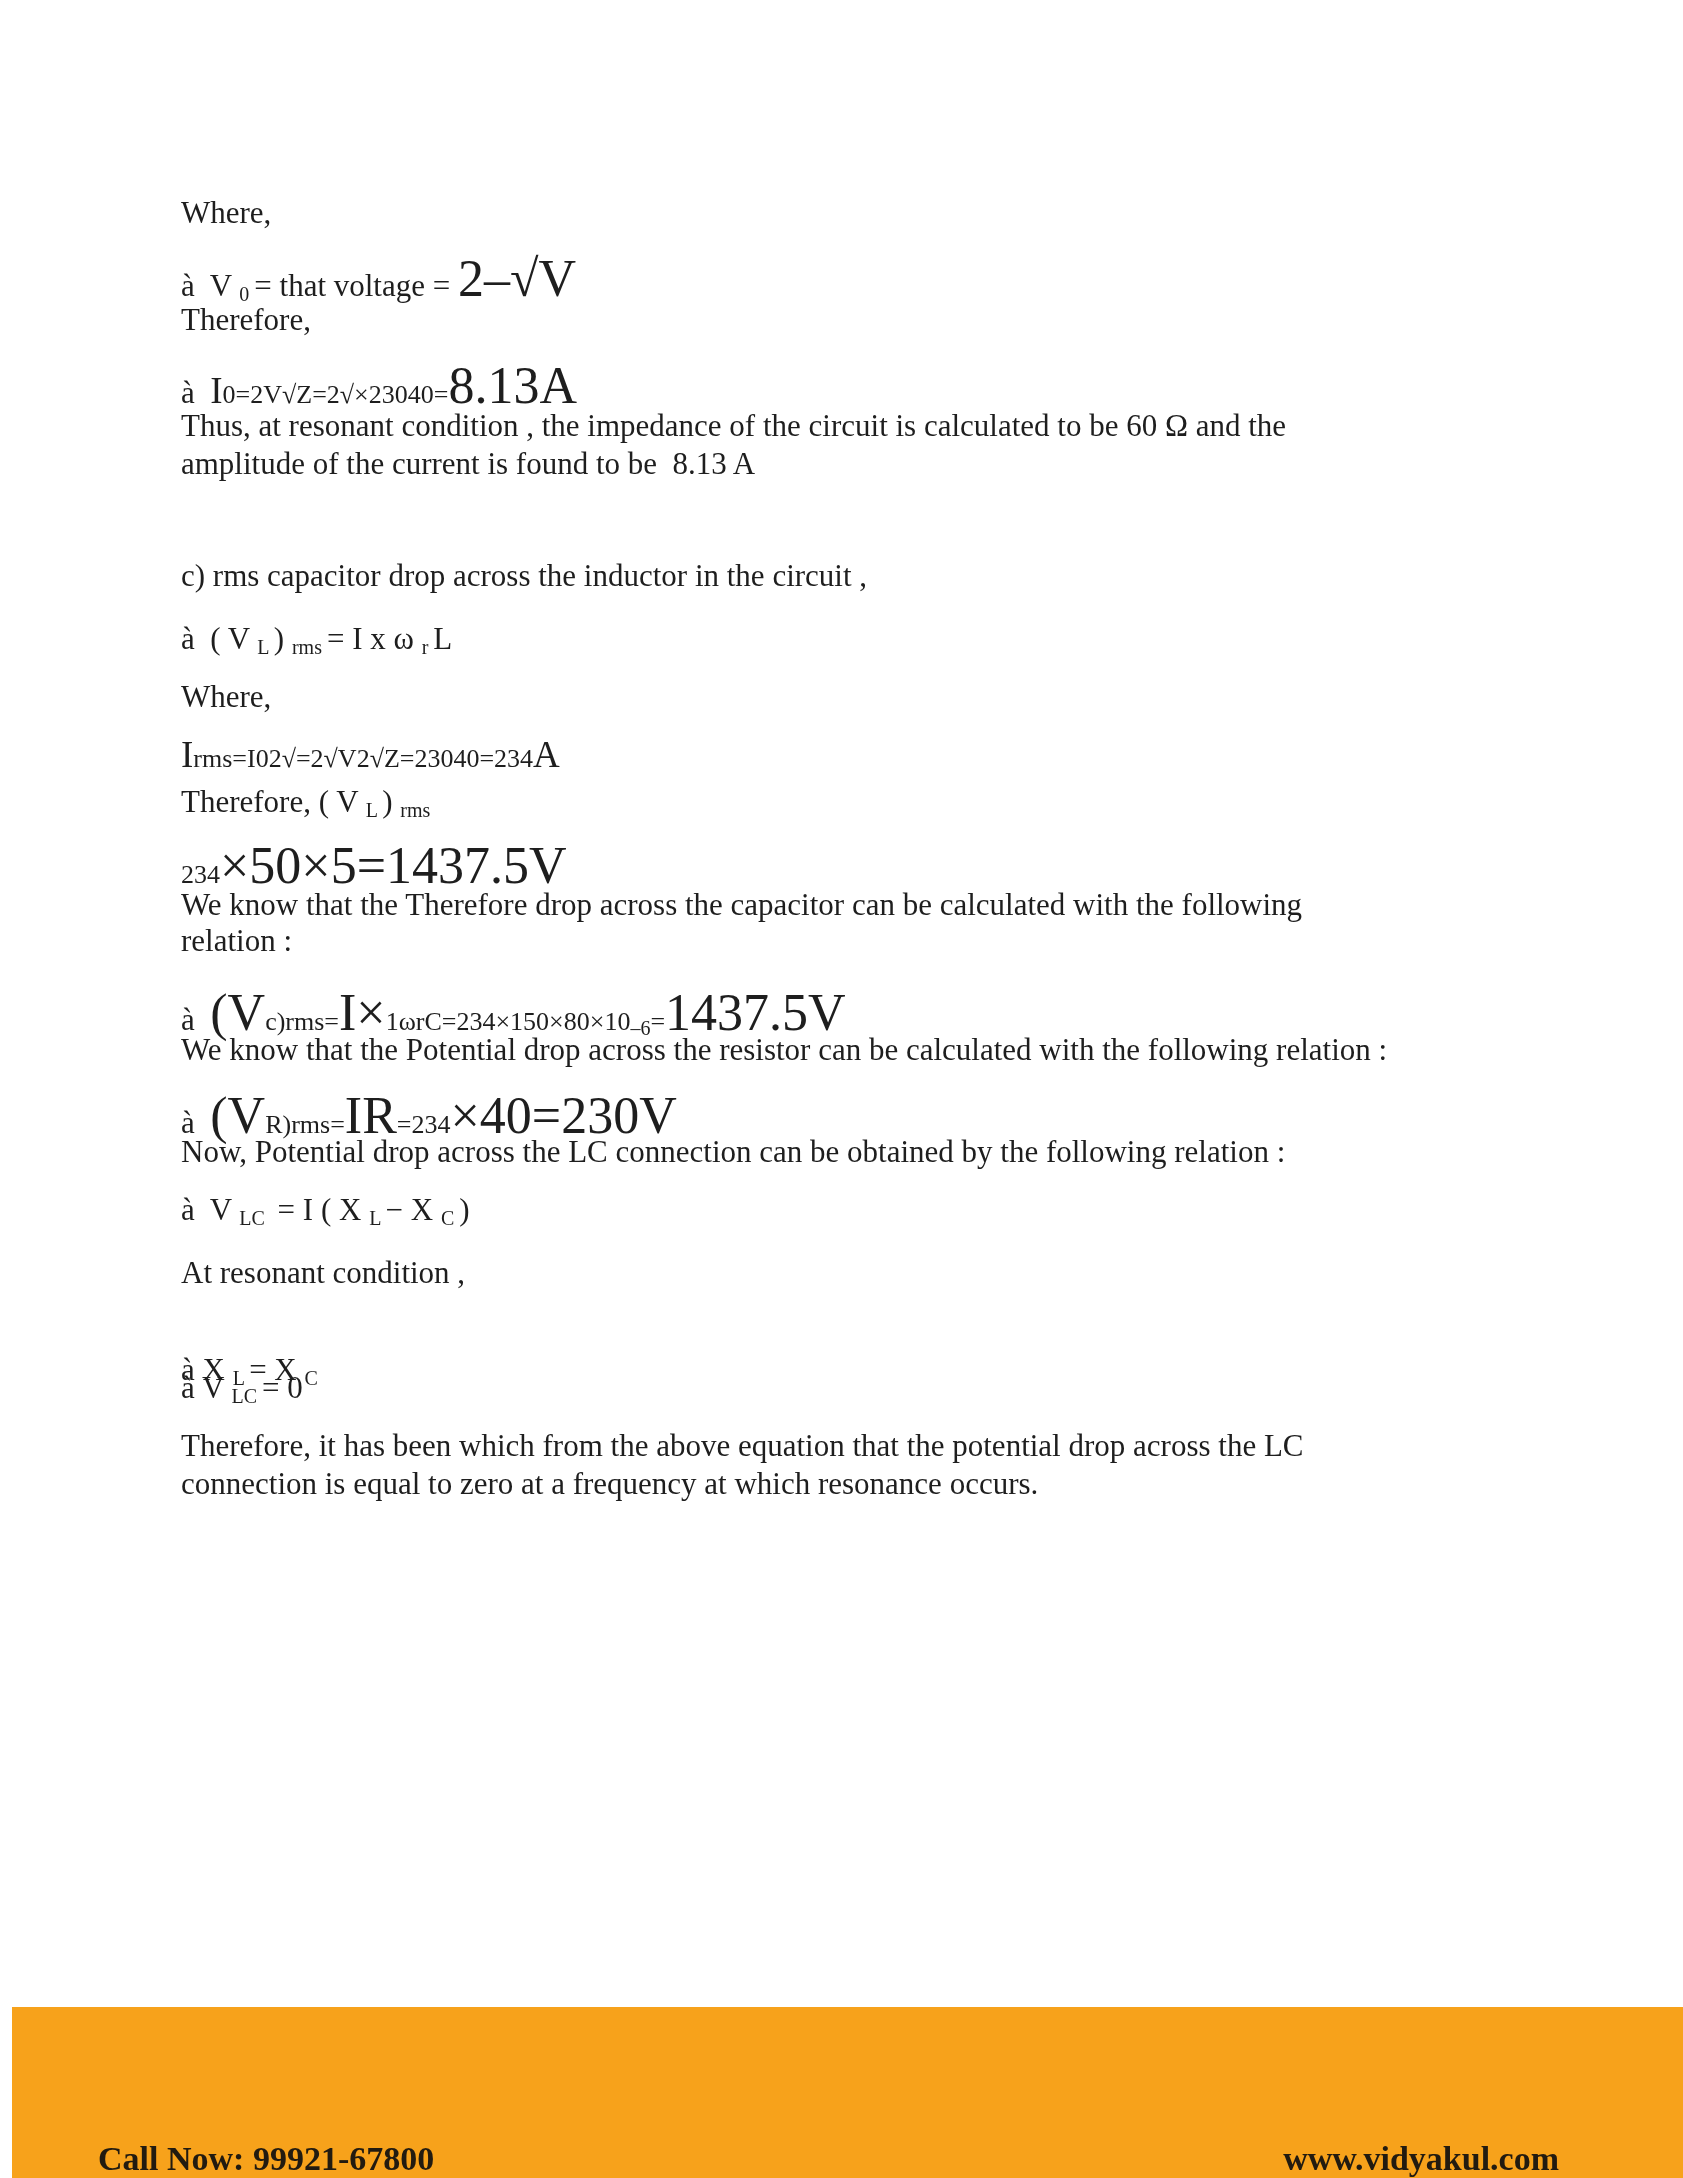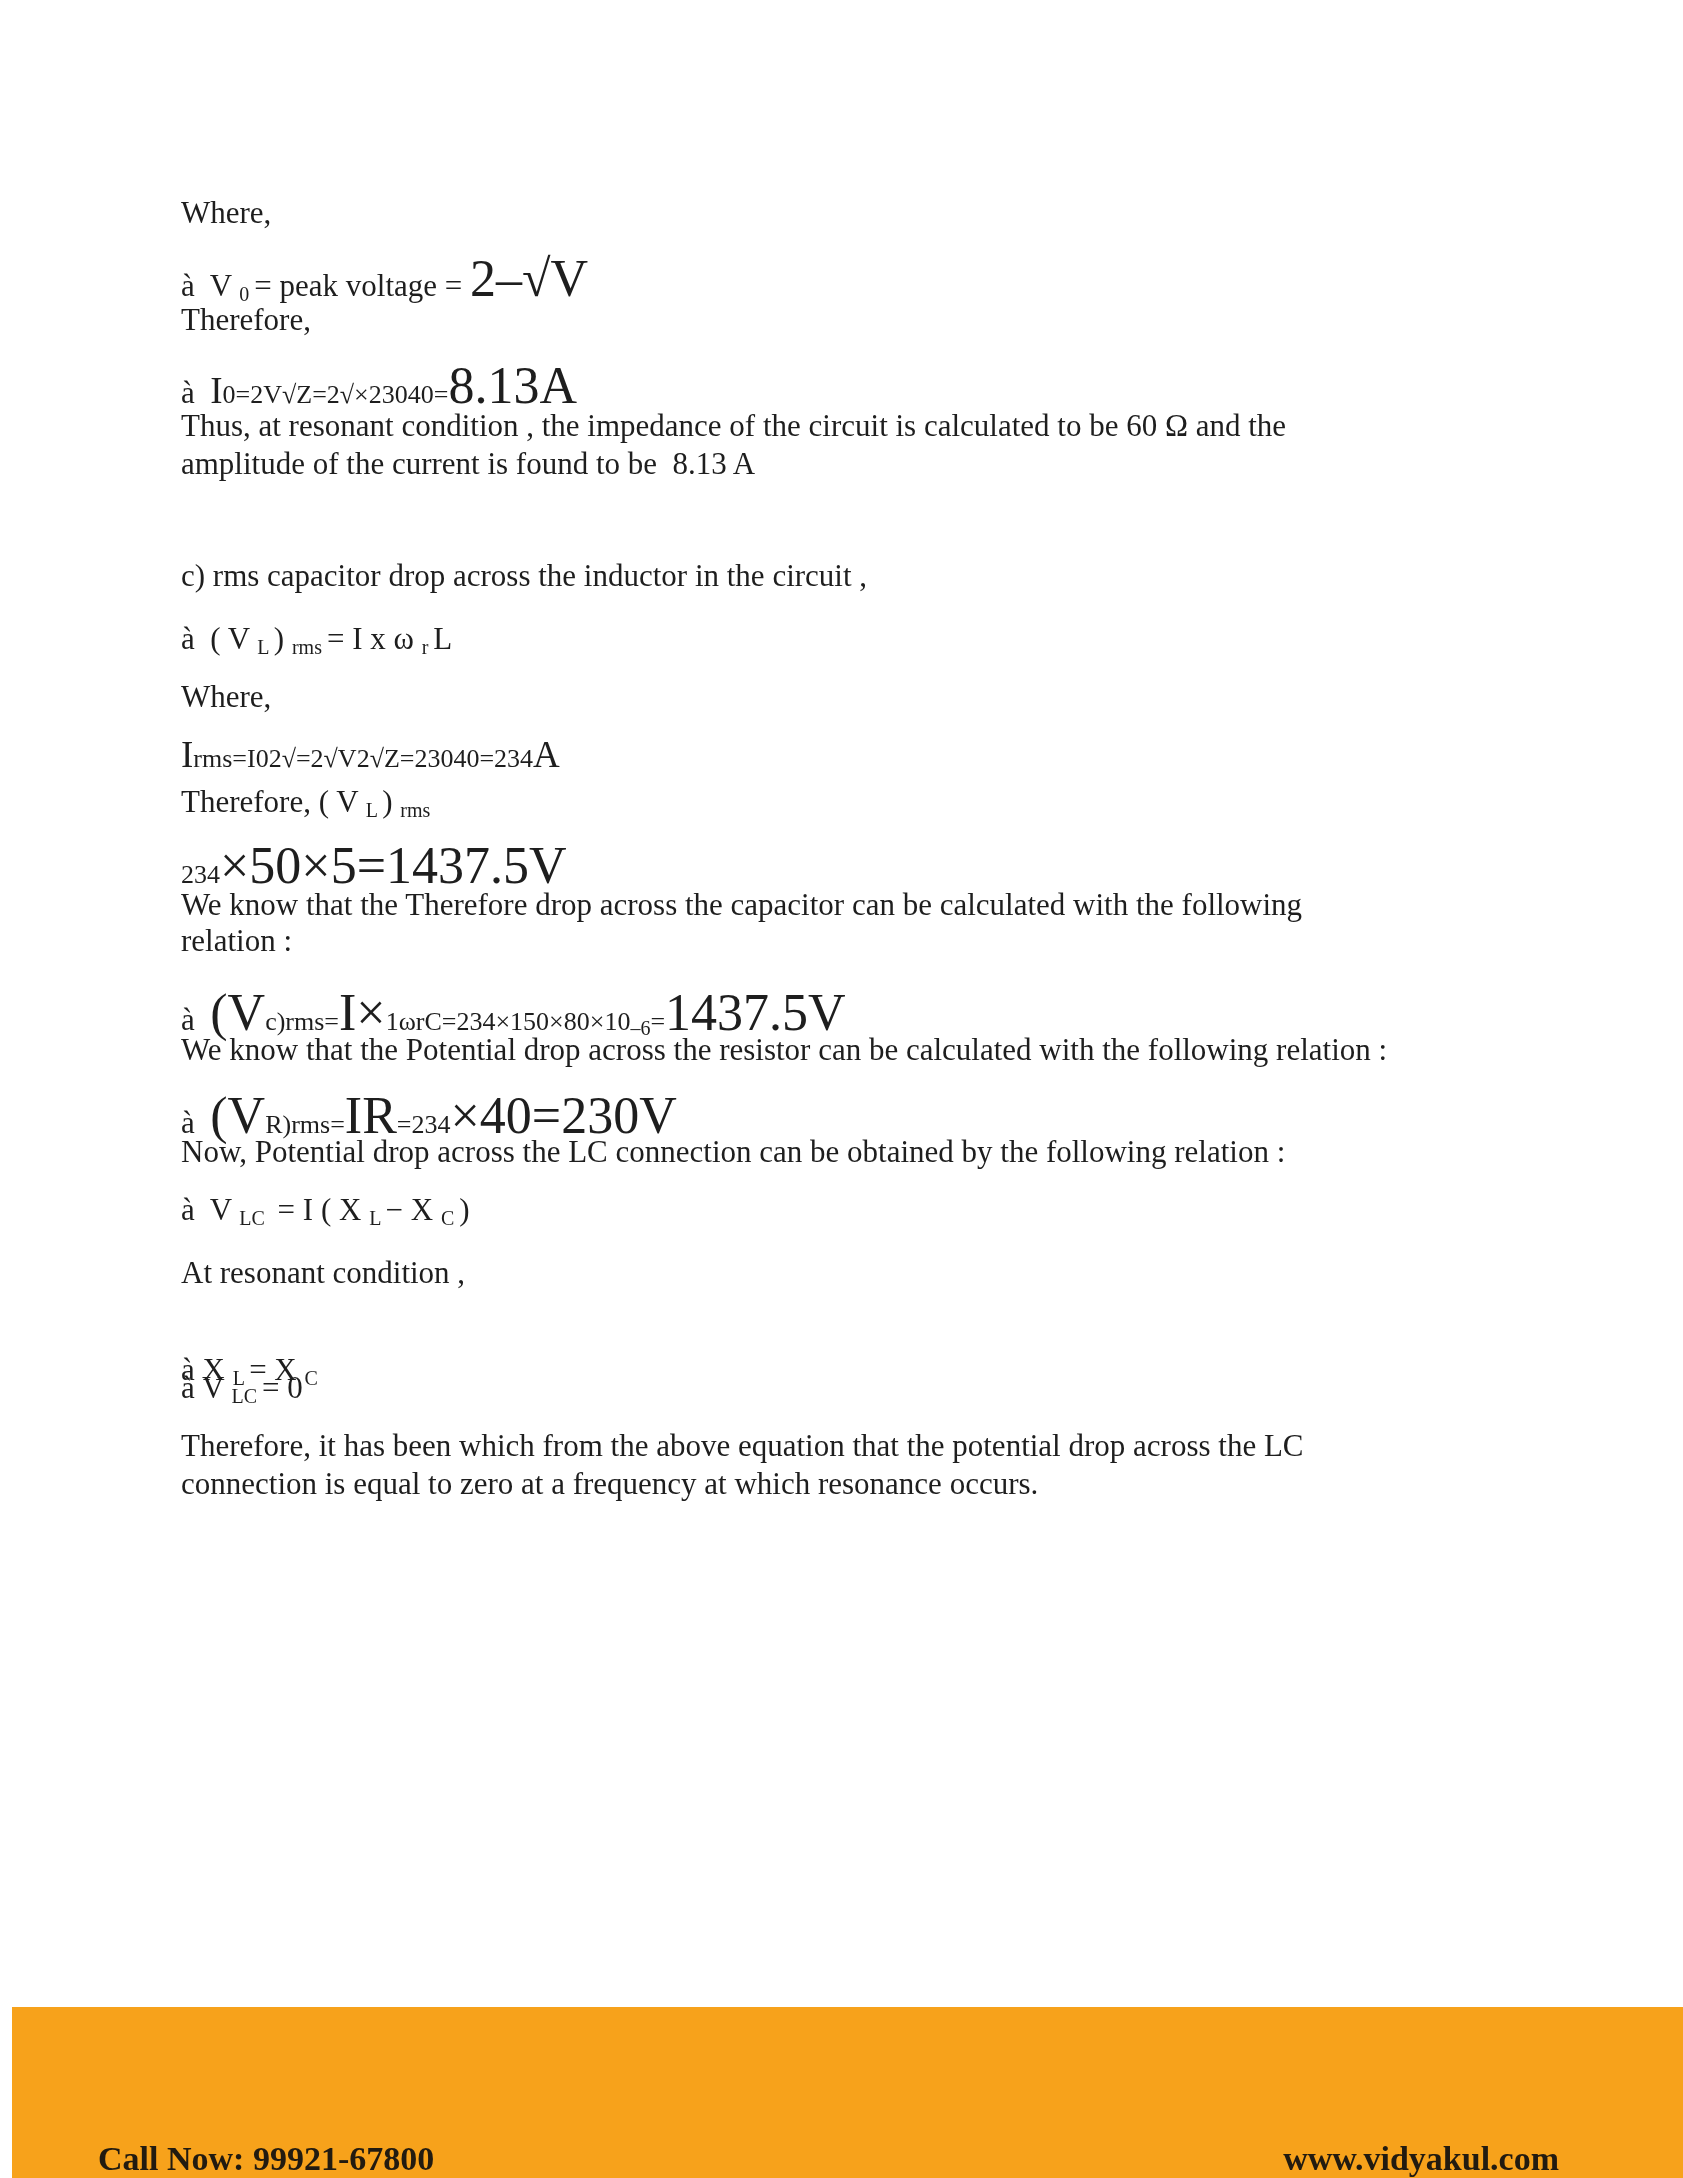--- a/index.html
+++ b/index.html
@@ -27,21 +27,21 @@
     display:flex;justify-content:space-between;align-items:flex-end;
     padding:50px 136px 0 86px;
     font-weight:bold;font-size:34px;color:#221b10;
   }
 </style>
 </head>
 <body style="background: rgb(255, 255, 255); color: rgb(30, 30, 30);">
 
 <div id="doc">
     <div class="line line-1"><span class="s-normal">Where,</span></div>
-    <div class="line line-2"><span class="s-normal">à  V </span><span class="s-sub">0 </span><span class="s-normal">= peak voltage = </span><span class="s-large">2–√V</span></div>
+    <div class="line line-2"><span class="s-normal">à  V </span><span class="s-sub">0 </span><span class="s-normal">= that voltage = </span><span class="s-large">2–√V</span></div>
     <div class="line line-3"><span class="s-normal">Therefore,</span></div>
     <div class="line line-4"><span class="s-normal">à  </span><span class="s-medium">I</span><span class="s-small">0</span><span class="s-small">=2V√Z=2√×23040=</span><span class="s-large">8.13A</span></div>
     <div class="line line-5"><span class="s-normal">Thus, at resonant condition , the impedance of the circuit is calculated to be 60 Ω and the</span></div>
     <div class="line line-6"><span class="s-normal">amplitude of the current is found to be  8.13 A</span></div>
     <div class="line line-7"><span class="s-normal">c) rms capacitor drop across the inductor in the circuit ,</span></div>
     <div class="line line-8"><span class="s-normal">à  ( V </span><span class="s-sub">L </span><span class="s-normal">) </span><span class="s-sub">rms </span><span class="s-normal">= I x ω </span><span class="s-sub">r </span><span class="s-normal">L</span></div>
     <div class="line line-9"><span class="s-normal">Where,</span></div>
     <div class="line line-10"><span class="s-medium">I</span><span class="s-small">rms</span><span class="s-small">=I02√=2√V2√Z=23040=234</span><span class="s-medium">A</span></div>
     <div class="line line-11"><span class="s-normal">Therefore, ( V </span><span class="s-sub">L </span><span class="s-normal">) </span><span class="s-sub">rms</span></div>
     <div class="line line-12"><span class="s-small">234</span><span class="s-large">×50×5=1437.5V</span></div>

